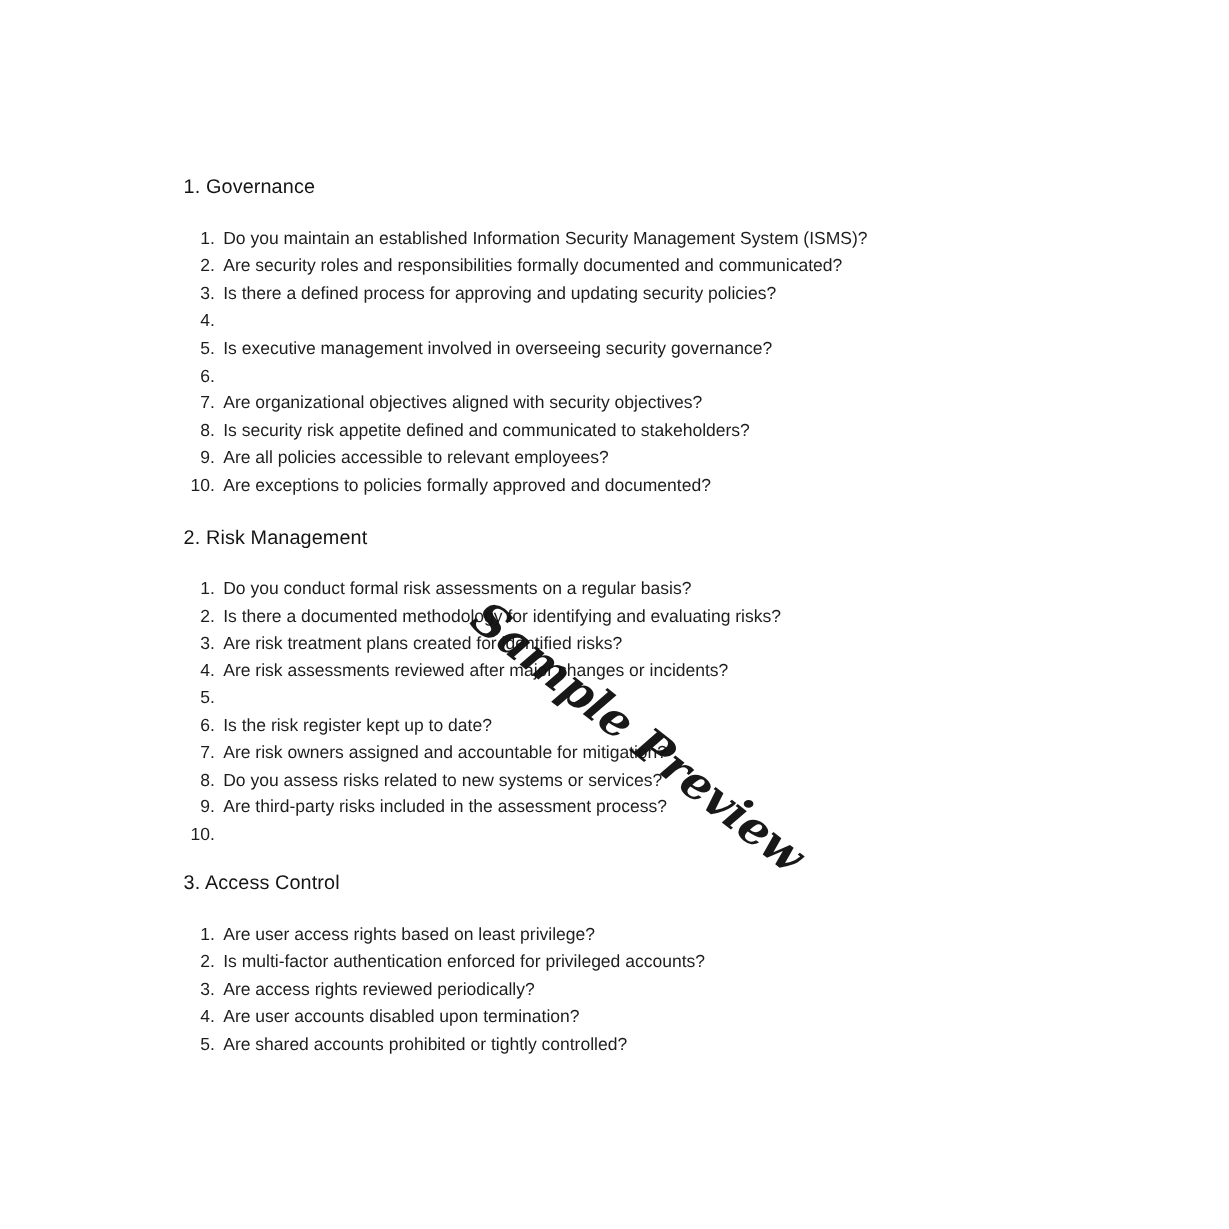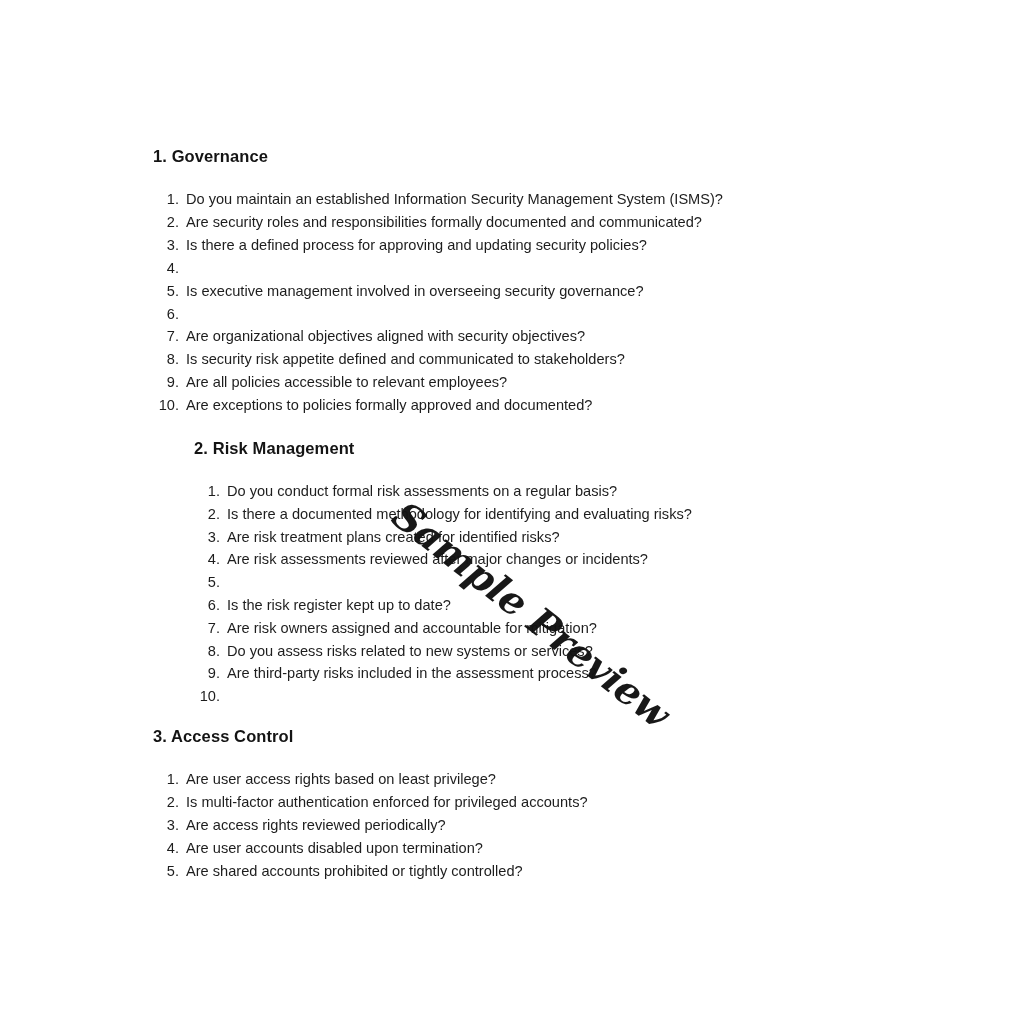--- a/index.html
+++ b/index.html
@@ -28,21 +28,21 @@
   .content {
     position: absolute;
     left: 153px;
     top: 146px;
     width: 700px;
   }
 
   
   .section-heading {
     font-size: 16.5px;
-    font-weight: bold;
+    font-weight: normal;
     color: #141414;
     letter-spacing: 0.1px;
     line-height: 20px;
     margin: 0;
     padding: 0;
     white-space: nowrap;
   }
 
   
   .qlist {
@@ -70,21 +70,21 @@
     text-align: center;
   }
 
   
   .sec-1 .qitem { line-height: 22.9px; }
   .sec-2 .qitem { line-height: 22.8px; }
   .sec-3 .qitem { line-height: 23.0px; }
 
   .gap-heading-to-list { height: 22px; }
 
-  .sec-2-wrap { margin-top: 21px; margin-left: 41px; }
+  .sec-2-wrap { margin-top: 21px; }
   .sec-3-wrap { margin-top: 18px; }
 
   
   .watermark {
     position: absolute;
     left: 398px;
     top: 487px;
     transform-origin: left center;
     transform: rotate(38deg);
     font-family: "DejaVu Serif", "Liberation Serif", serif;

